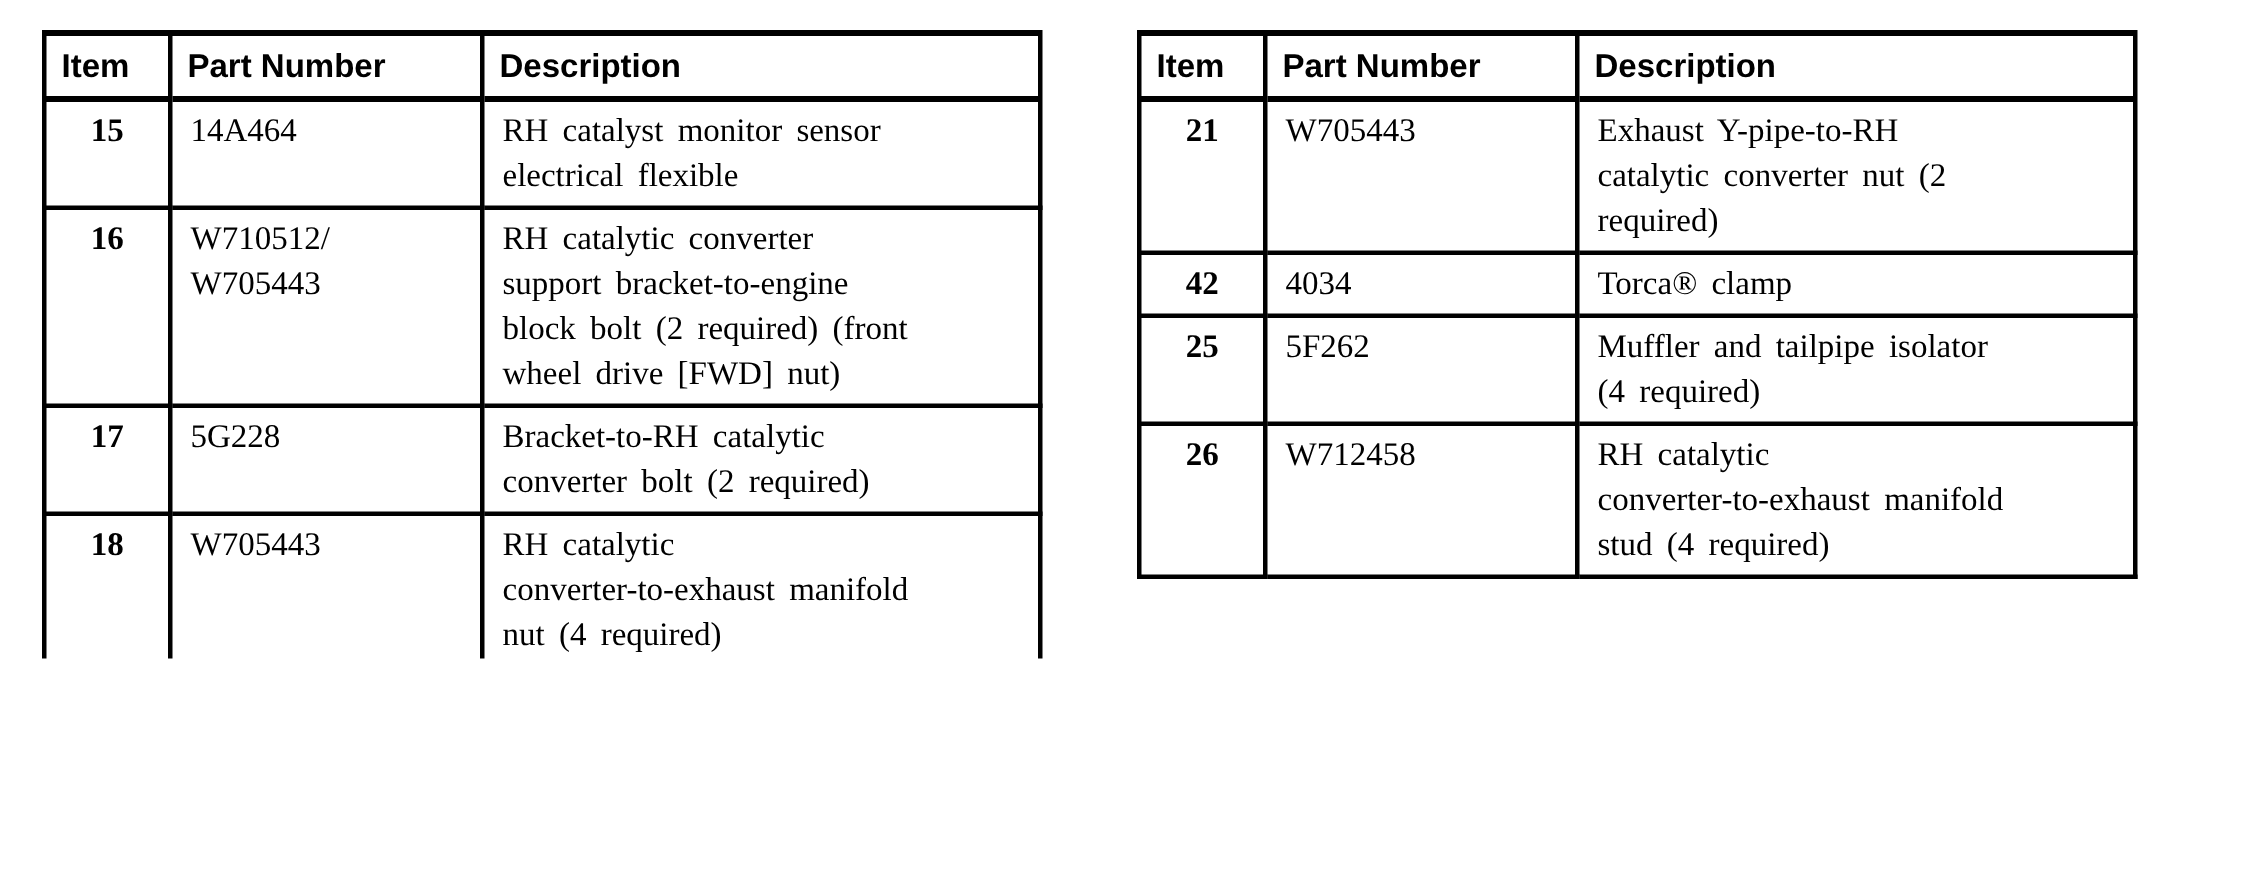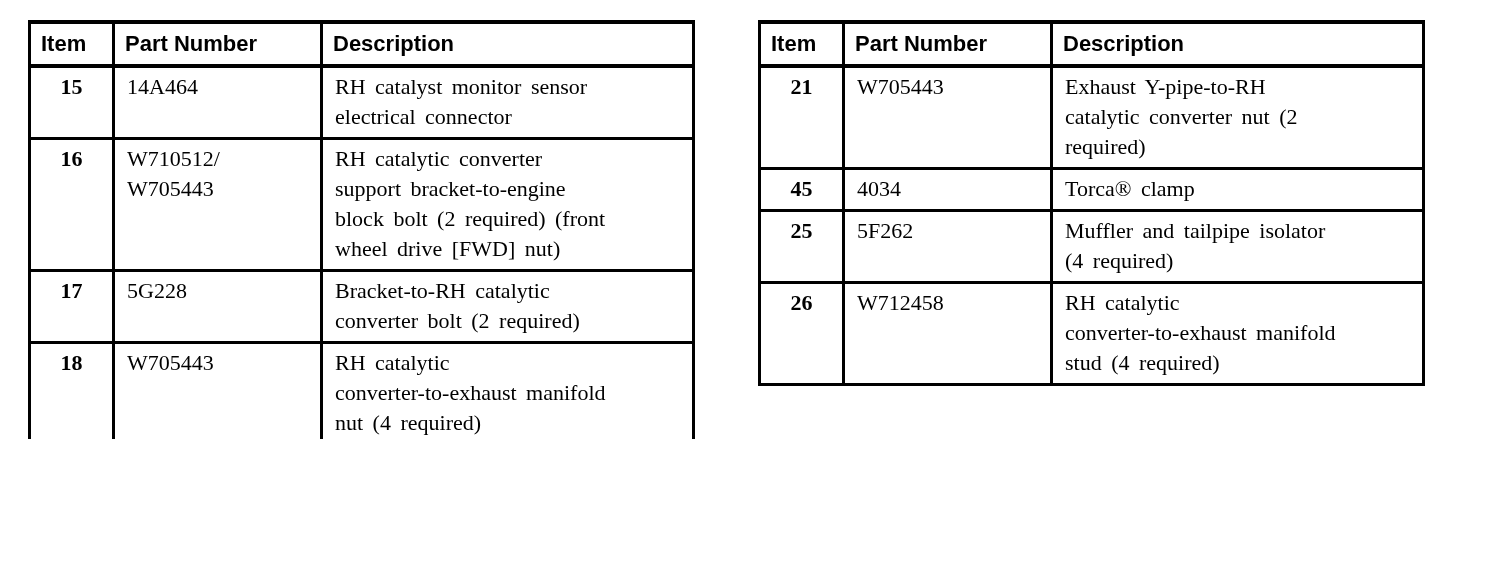--- a/index.html
+++ b/index.html
@@ -85,21 +85,21 @@
         <th>Item</th>
         <th>Part Number</th>
         <th>Description</th>
       </tr>
     </thead>
     <tbody>
       <tr>
         <td class="item">15</td>
         <td class="pn">14A464</td>
         <td class="desc">RH catalyst monitor sensor
-electrical connector</td>
+electrical flexible</td>
       </tr>
       <tr>
         <td class="item">16</td>
         <td class="pn">W710512/
 W705443</td>
         <td class="desc">RH catalytic converter
 support bracket-to-engine
 block bolt (2 required) (front
 wheel drive [FWD] nut)</td>
       </tr>
@@ -139,21 +139,21 @@
     </thead>
     <tbody>
       <tr>
         <td class="item">21</td>
         <td class="pn">W705443</td>
         <td class="desc">Exhaust Y-pipe-to-RH
 catalytic converter nut (2
 required)</td>
       </tr>
       <tr>
-        <td class="item">45</td>
+        <td class="item">42</td>
         <td class="pn">4034</td>
         <td class="desc">Torca® clamp</td>
       </tr>
       <tr>
         <td class="item">25</td>
         <td class="pn">5F262</td>
         <td class="desc">Muffler and tailpipe isolator
 (4 required)</td>
       </tr>
       <tr>

